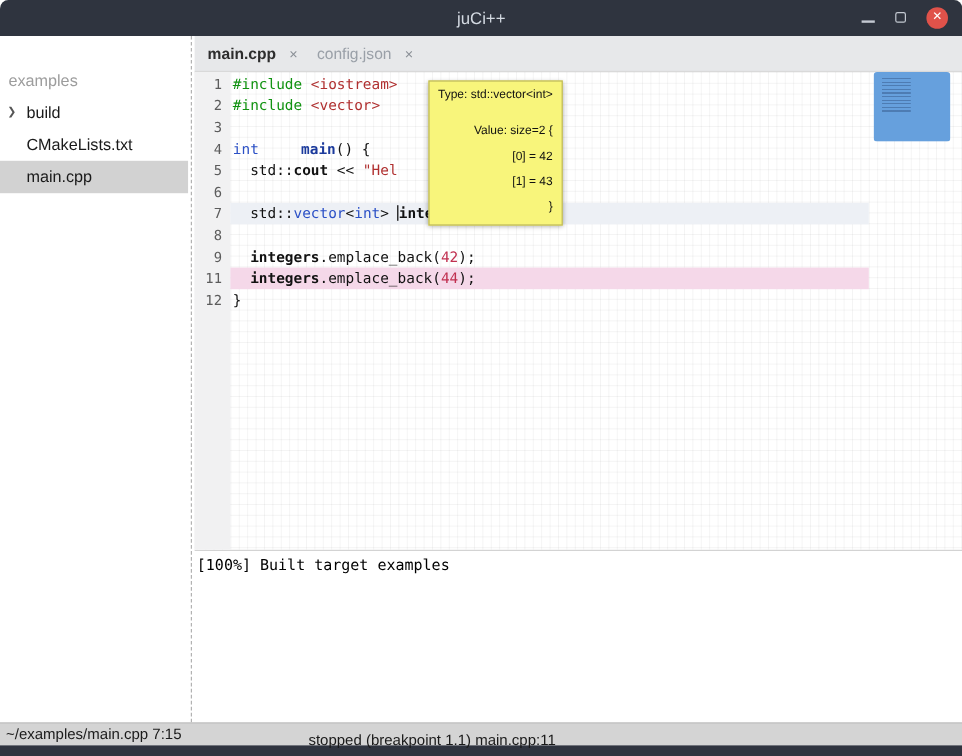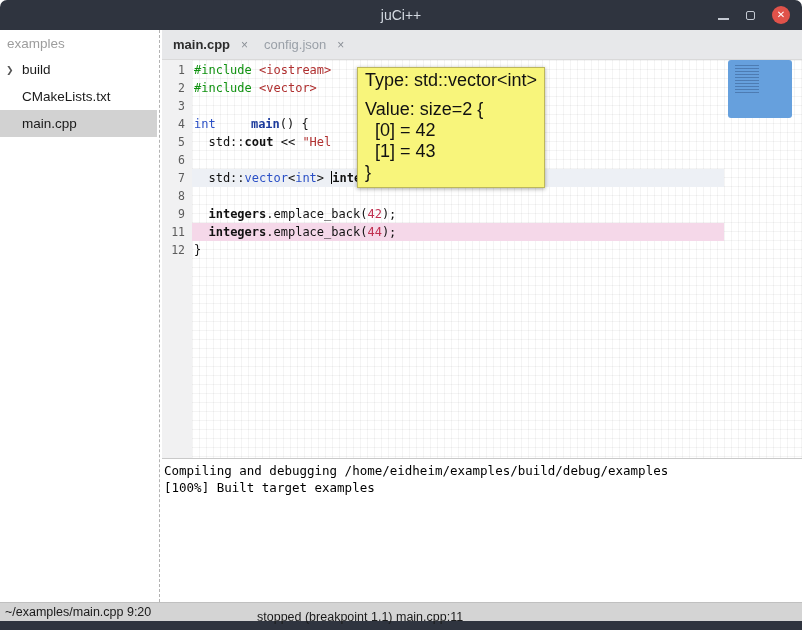--- a/index.html
+++ b/index.html
@@ -28,21 +28,21 @@
   .tb-restore{width:9px;height:9px;border:1.5px solid #c4c9d2;border-radius:2px;display:inline-block;}
   .tb-close{width:18px;height:18px;border-radius:50%;background:var(--close);color:#fff;display:flex;align-items:center;justify-content:center;font-size:10px;line-height:1;}
 
   
   .menubar{height:28px;flex:none;background:var(--dark);display:flex;align-items:center;padding-left:2px;}
   .menu-item{color:#d4dae2;font-size:13.5px;padding:0 10px;height:100%;display:flex;align-items:center;cursor:default;}
 
   .content{flex:1;display:flex;min-height:0;}
 
   
-  .sidebar{width:157px;flex:none;background:#fff;overflow:hidden;}
+  .sidebar{width:157px;flex:none;background:#fff;overflow:hidden;margin-top:24px;}
   .sidebar-header{color:#9d9d9d;font-size:13.5px;height:26px;padding:6px 0 0 7px;}
   .tree-item{height:27px;display:flex;align-items:center;font-size:13.5px;color:#1a1a1a;padding-left:6px;}
   .tree-item.selected{background:var(--sel);}
   .arrow{width:16px;flex:none;font-size:9px;color:#555;}
   .arrow-space{width:16px;flex:none;}
 
   .vsplit{width:5px;flex:none;background:#fff;position:relative;}
   .vsplit::before{content:"";position:absolute;left:2px;top:0;bottom:0;border-left:1px dashed #b2b2b2;}
 
   .main{flex:1;display:flex;flex-direction:column;min-width:0;}
@@ -84,23 +84,23 @@
   
   .output{flex:1;background:#fff;font-family:"DejaVu Sans Mono","Liberation Mono",monospace;font-size:12.5px;line-height:17px;padding:2px 0 0 2px;color:#000;overflow:hidden;}
   .out-line{white-space:pre;}
 
   
   .statusbar{height:19px;flex:none;background:#d4d4d4;position:relative;display:flex;align-items:center;font-size:12.5px;color:#1a1a1a;padding-left:5px;border-top:1px solid #c0c0c0;}
   .status-debug{position:absolute;left:257px;margin-top:9px;}
   .bottom-edge{height:9px;flex:none;background:var(--dark);}
 
   
-  .tooltip{position:absolute;left:357px;top:67px;z-index:30;background:var(--tooltip);border:1px solid #bdb75b;box-shadow:0 1px 4px rgba(0,0,0,0.35);padding:2px 7px 4px 7px;font-size:18px;color:#111;line-height:20px;}
+  .tooltip{position:absolute;left:357px;top:67px;z-index:30;background:var(--tooltip);border:1px solid #bdb75b;box-shadow:0 1px 4px rgba(0,0,0,0.35);padding:2px 7px 4px 7px;font-size:10px;color:#111;line-height:20px;}
   .tooltip-type{margin-bottom:9px;white-space:pre;}
-  .tooltip-value-line{white-space:pre;line-height:21px;}
+  .tooltip-value-line{white-space:pre;line-height:21px;text-align:right;}
 </style>
 </head>
 <body>
 
 <div class="window">
 
   <div class="titlebar">
     <div class="tb-title">juCi++</div>
     <div class="tb-buttons">
       <span><span class="tb-min"></span></span>
@@ -195,29 +195,28 @@
             </div>
           </div>
         <div class="minimap">
           <div class="viewport"></div>
         </div>
       </div>
 
       <div class="hsplit"></div>
 
       <div class="output" id="output">
-          <div class="out-line">Compiling and debugging /home/eidheim/examples/build/debug/examples</div>
           <div class="out-line">[100%] Built target examples</div>
         </div>
     </div>
 
   </div>
 
   <div class="statusbar">
-    <span>~/examples/main.cpp 9:20</span>
+    <span>~/examples/main.cpp 7:15</span>
     <span class="status-debug">stopped (breakpoint 1.1) main.cpp:11</span>
   </div>
   <div class="bottom-edge"></div>
 
   <div class="tooltip">
     <div class="tooltip-type">Type: std::vector&lt;int&gt;</div>
     <div id="tooltip-values">
         <div class="tooltip-value-line">Value: size=2 {</div>
         <div class="tooltip-value-line">  [0] = 42</div>
         <div class="tooltip-value-line">  [1] = 43</div>

